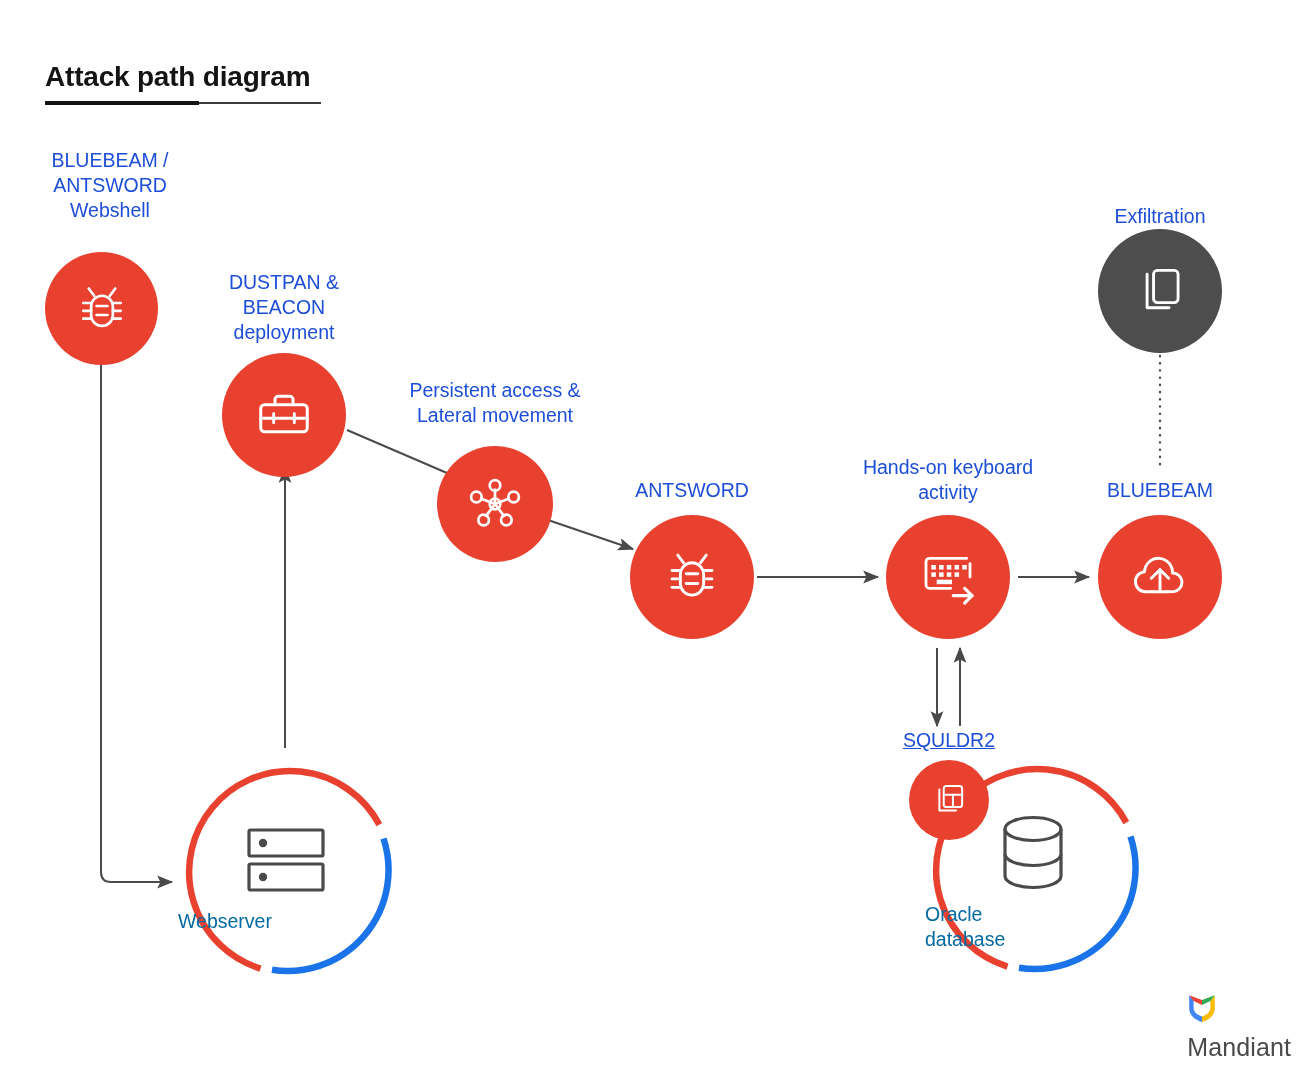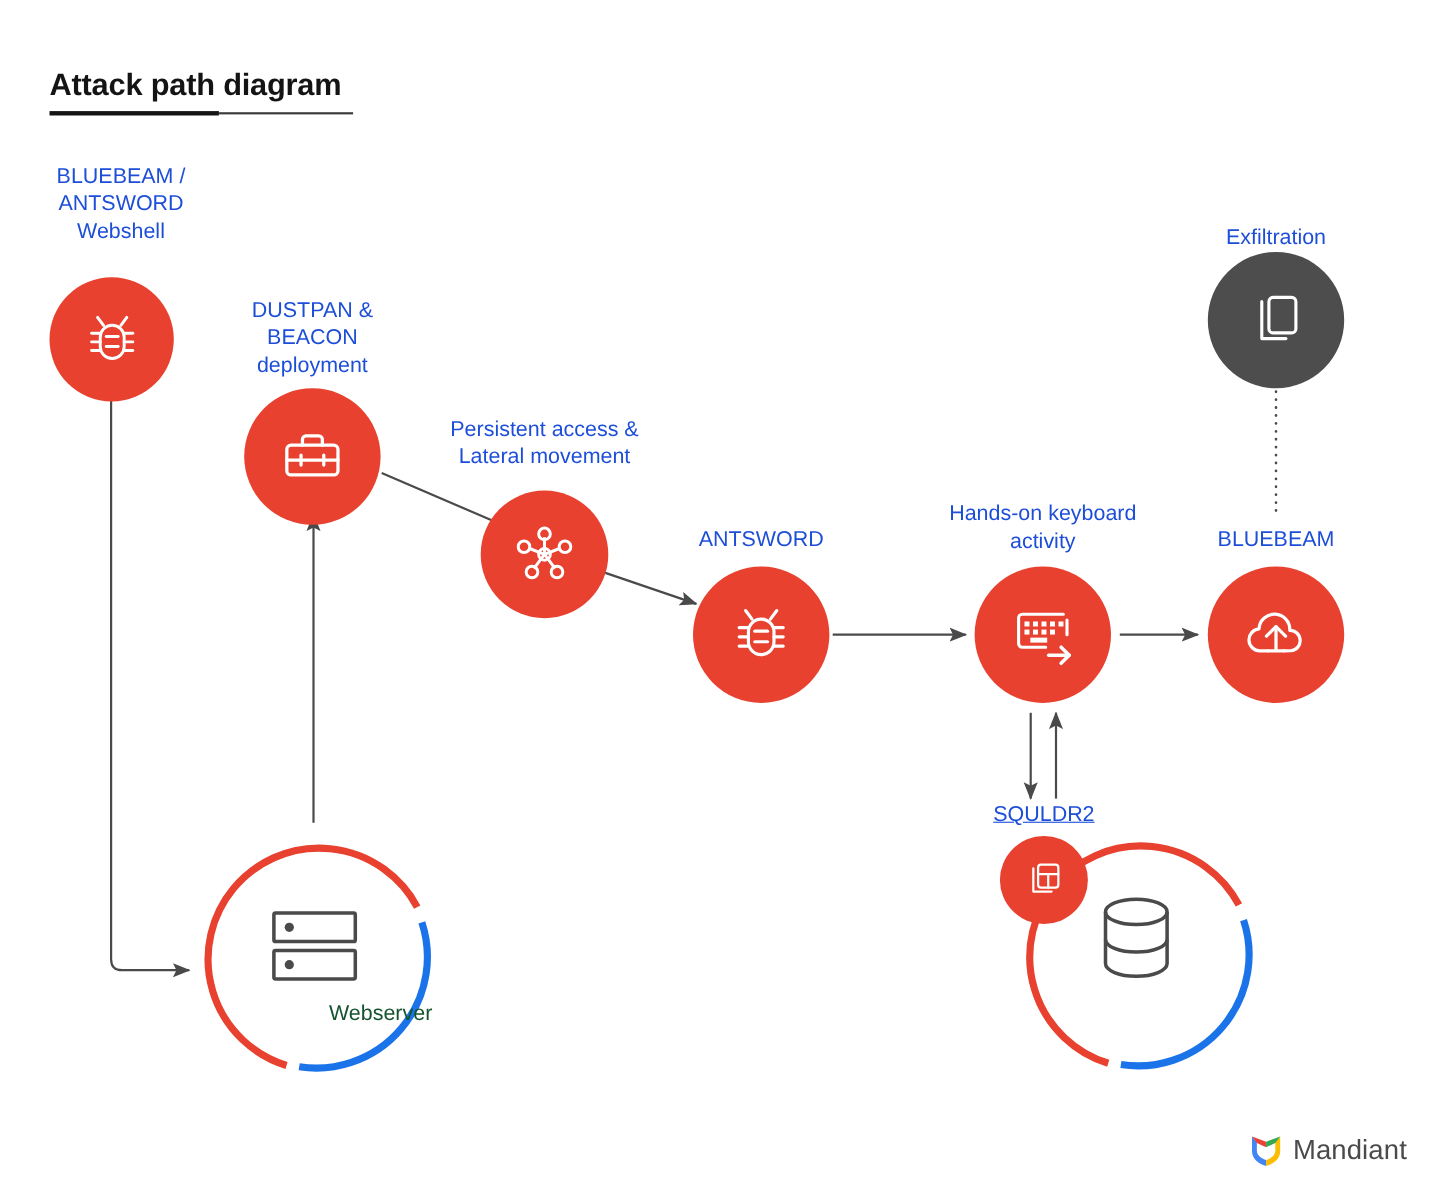--- a/index.html
+++ b/index.html
@@ -85,40 +85,41 @@
     white-space: pre-line;
   }
 
   
   .ring-node {
     position: absolute;
   }
   .ring-inner-label {
     position: absolute;
     width: 100%;
-    text-align: right;
-    color: #14532d;
+    text-align: left;
+    color: #0369a1;
     font-size: 19.5px;
     line-height: 25px;
     white-space: pre-line;
   }
   .ring-icon {
     position: absolute;
     left: 50%;
     transform: translateX(-50%);
   }
 
   
   #brand {
     position: absolute;
-    right: 34px;
+    right: 22px;
     bottom: 18px;
     display: flex;
-    align-items: center;
+    align-items: flex-start;
     gap: 9px;
+    flex-direction: column;
   }
   #brand-word {
     font-size: 25px;
     color: #4a4a4a;
     letter-spacing: 0.1px;
   }
 </style>
 </head>
 <body>
 
@@ -339,20 +340,22 @@
     </svg>
     <div class="ring-icon" style="top:50px;">
       <svg width="80" height="90" viewBox="0 0 80 90">
         <g fill="none" stroke="#4a4a4a" stroke-width="3.2" stroke-linejoin="round">
           <ellipse cx="40" cy="19" rx="28" ry="11.5"></ellipse>
           <path d="M12 19 V66 a28 11.5 0 0 0 56 0 V19"></path>
           <path d="M12 44 a28 11.5 0 0 0 56 0"></path>
         </g>
       </svg>
     </div>
+    <div class="ring-inner-label" style="top:142px;">Oracle
+database</div>
   </div>
 
   <div id="brand">
     <svg width="30" height="32" viewBox="0 0 30 32">
       <path d="M2.2 3.2 V16.5 c0 6.6 5.4 11.2 12.8 13.6 V24.5 C9.6 22.6 6.6 19.8 6.6 16.1 V8.4 Z" fill="#4285F4"></path>
       <path d="M27.8 3.2 V16.5 c0 6.6 -5.4 11.2 -12.8 13.6 V24.5 c5.4 -1.9 8.4 -4.7 8.4 -8.4 V8.4 Z" fill="#FBBC04"></path>
       <path d="M2.2 3.2 L15 8.0 L15 13.0 L6.6 9.0 Z" fill="#EA4335"></path>
       <path d="M27.8 3.2 L15 8.0 L15 13.0 L23.4 9.0 Z" fill="#34A853"></path>
       <path d="M15 13.0 L15 30.1 c-0.1 0 -0.1 0 0 0 Z" fill="#34A853"></path>
     </svg>

